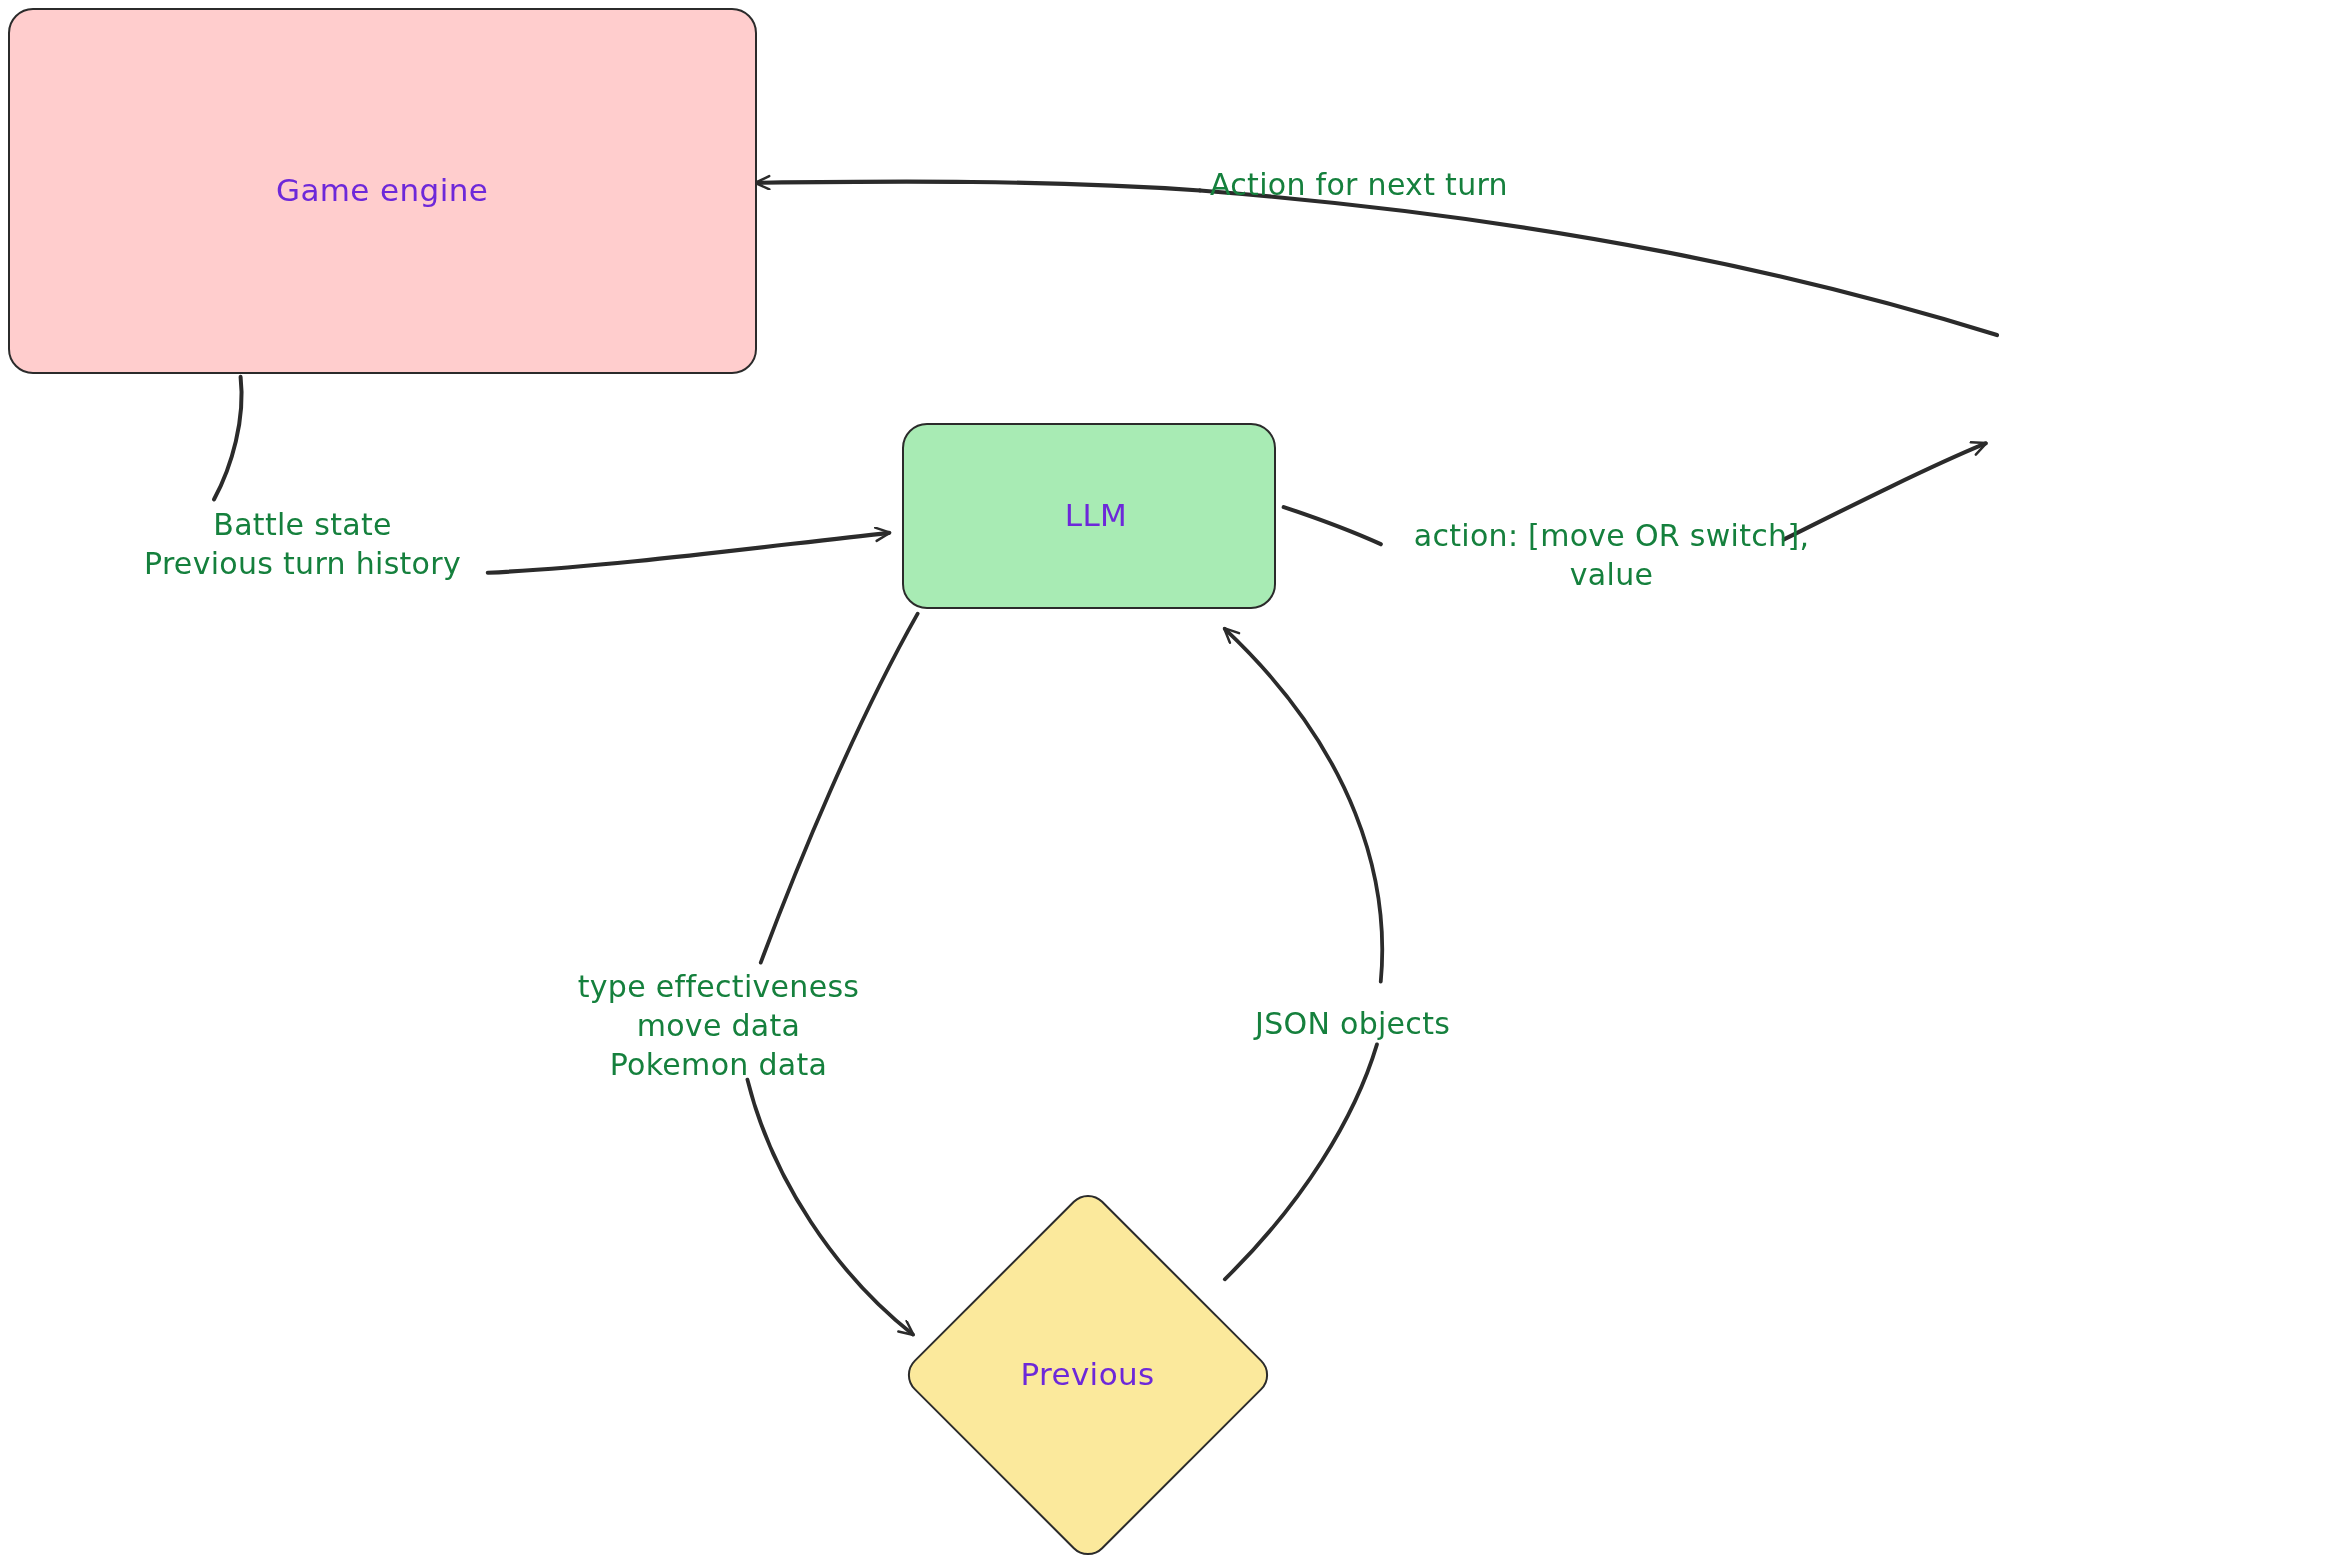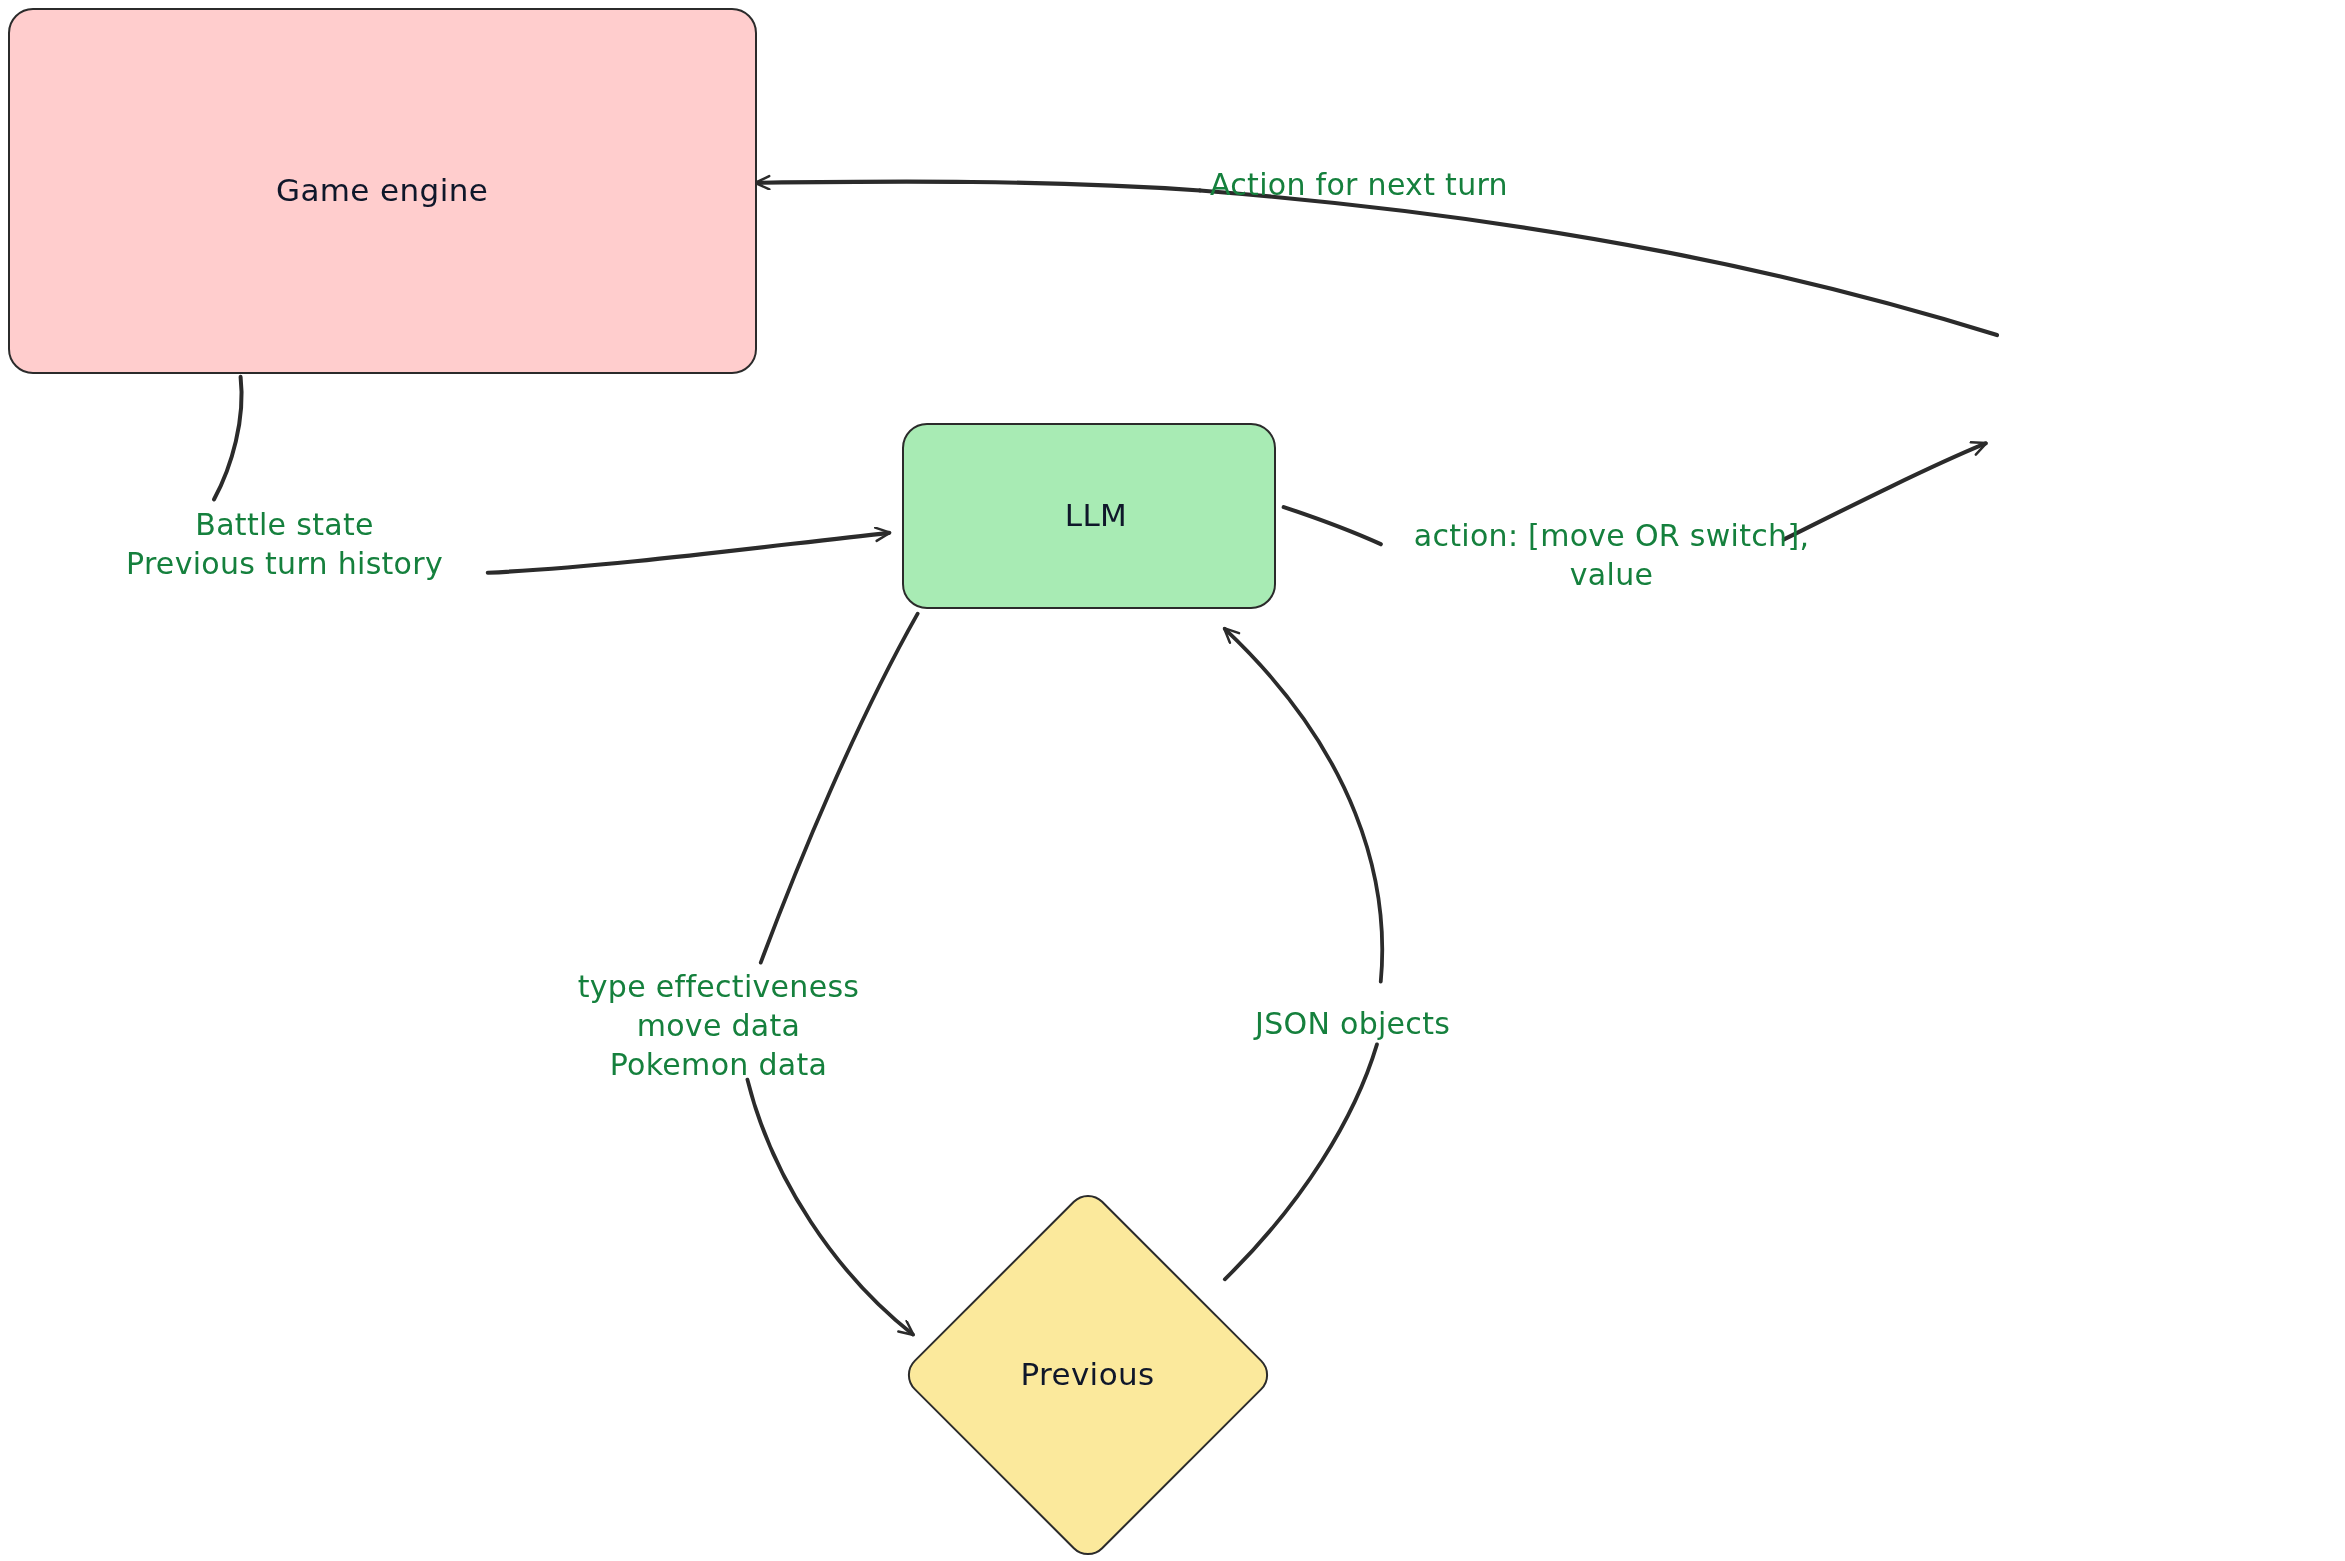--- a/index.html
+++ b/index.html
@@ -24,21 +24,21 @@
   }
   .node {
     position: absolute;
     box-sizing: border-box;
     display: flex;
     align-items: center;
     justify-content: center;
     text-align: center;
   }
   .node-label {
-    color: #0f172a;
+    color: #6d28d9;
     font-size: 31px;
     line-height: 1.34;
     letter-spacing: 0.4px;
     white-space: pre-line;
     font-family: "DejaVu Sans", sans-serif;
   }
   
   .rect-node {
     border: 2.9px solid #2b2b2b;
     border-radius: 25px;
@@ -93,21 +93,21 @@
     font-size: 30px;
     line-height: 1.30;
     letter-spacing: 0.3px;
     white-space: pre-line;
     font-family: "DejaVu Sans", sans-serif;
     background: transparent;
   }
   .edge-label.center { text-align: center; }
   .edge-label.left   { text-align: left; }
   #label-action-next-turn { left: 1210px; top: 165px; text-align: left; }
-  #label-battle-state     { left: 99px;  top: 505px; width: 371px; text-align: center; }
+  #label-battle-state     { left: 117px;  top: 505px; width: 371px; text-align: center; }
   #label-action-value     { left: 1388px; top: 516px; width: 447px; text-align: center; }
   #label-pokedex-request  { left: 557px;  top: 967px; width: 323px; text-align: center; }
   #label-json-objects     { left: 1255px; top: 1004px; text-align: left; }
 </style>
 </head>
 <body>
 
 <div id="canvas">
 
   <svg id="wires" viewBox="0 0 2466 1642" xmlns="http://www.w3.org/2000/svg">

